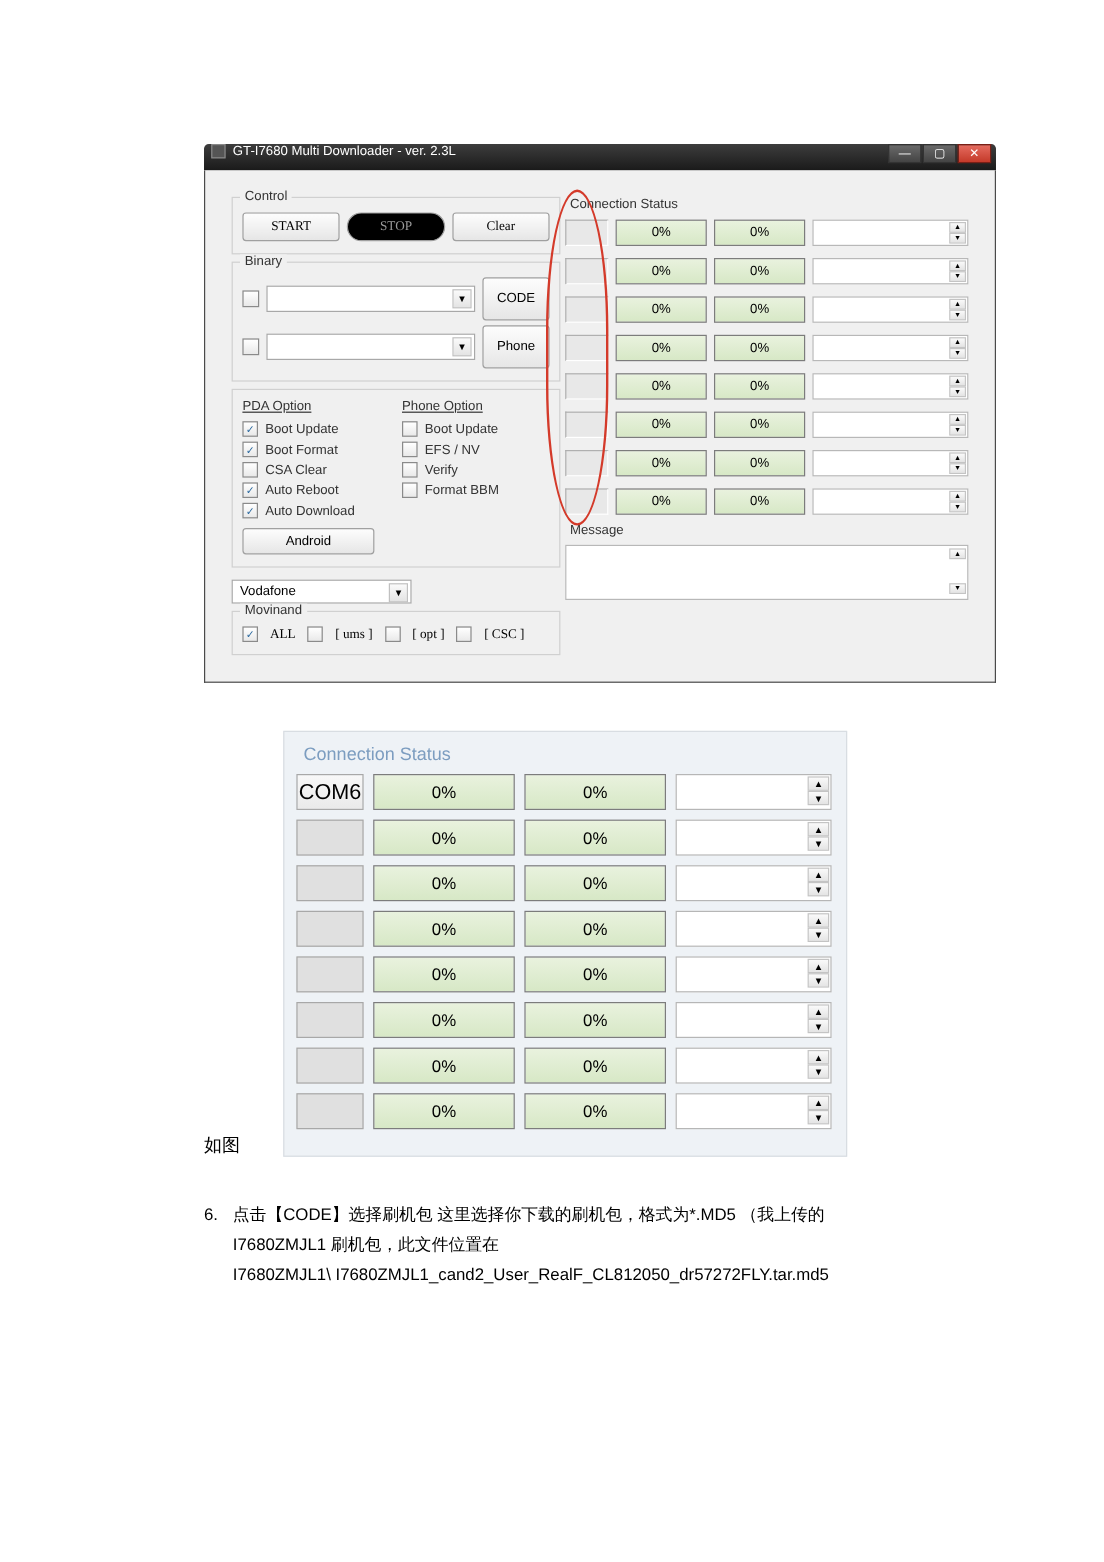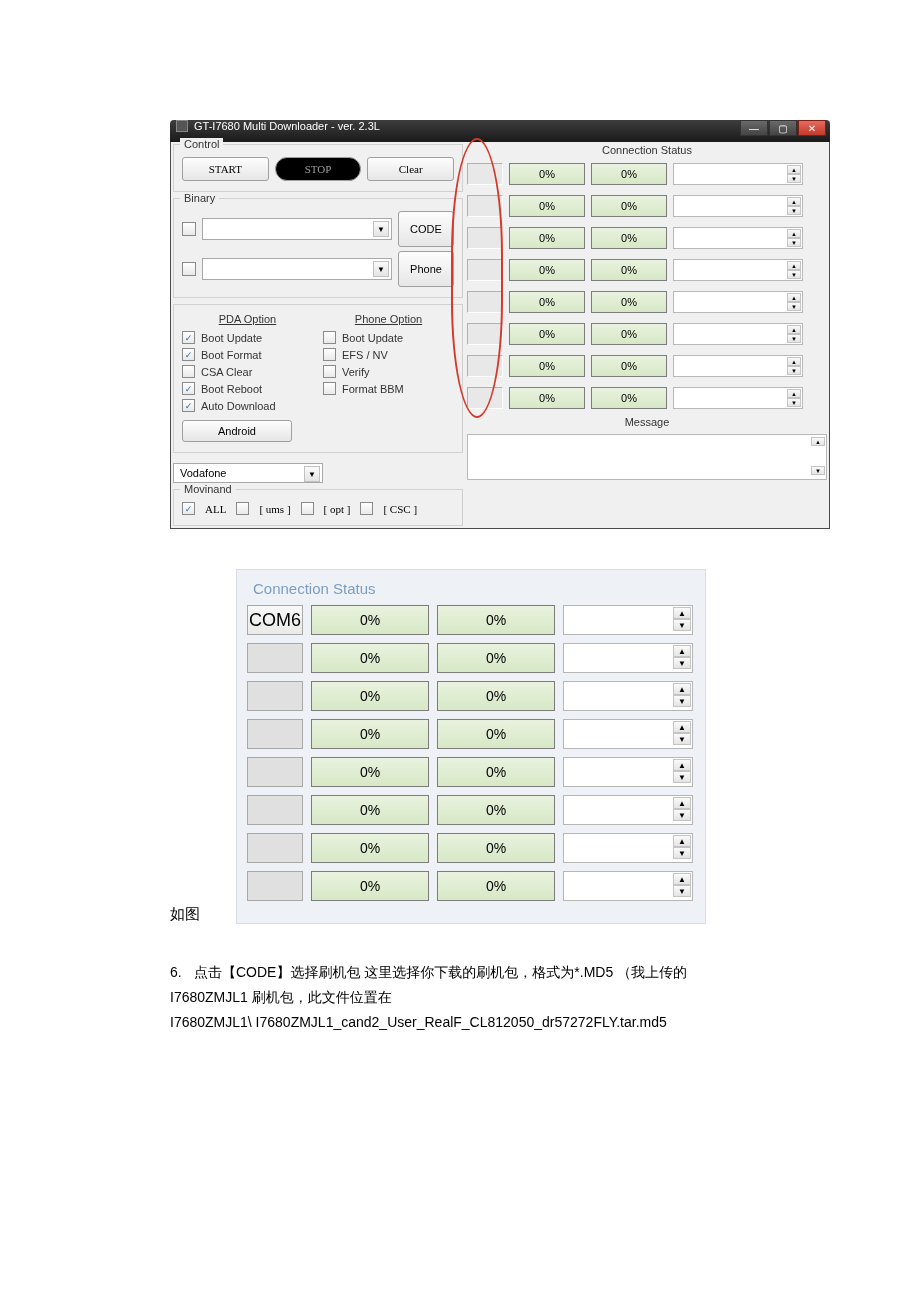--- a/index.html
+++ b/index.html
@@ -23,22 +23,22 @@
   .titlebar-left { display:flex; align-items:center; gap:6px; color:#fff; font-size:11px;}
   .titlebar-ico { width:12px; height:12px; background:#555; border:1px solid #888; }
   .titlebar-btns { display:flex; gap:1px; }
   .tb-btn { width:28px; height:16px; font-size:10px; display:flex; align-items:center;justify-content:center; color:#fff;}
   .tb-min,.tb-max{ background:linear-gradient(#6a6a6a,#444); border:1px solid #333;}
   .tb-close{ background:linear-gradient(#e56b5f,#c43a2a); border:1px solid #7a1f16;}
   .winbody {
     background:#f0f0f0;
     border:1px solid #4a4a4a;
     border-top:none;
-    padding:2px;
-    display:flex; gap:4px;text-align:center;
+    padding:22px;
+    display:flex; gap:4px;
   }
   .leftcol{ width:290px; display:flex; flex-direction:column; gap:6px;}
   .rightcol{ flex:1; display:flex; flex-direction:column; gap:4px; position:relative;}
   .group{ border:1px solid #d0d0d0; padding:8px 8px 10px; position:relative; background:#f0f0f0;}
   .group-title{ position:absolute; top:-7px; left:6px; background:#f0f0f0; padding:0 4px; font-size:11px; color:#333;}
   .controlrow{ display:flex; gap:6px;}
   .btn{
     flex:1; height:24px; background:linear-gradient(#fdfdfd,#e6e6e6);
     border:1px solid #a0a0a0; border-radius:3px; font-size:11px;
     display:flex;align-items:center;justify-content:center; cursor:pointer;
@@ -88,21 +88,21 @@
   .zspin{ width:130px; height:30px; border:1px solid #b6b6b6; background:#fff; position:relative;}
   .zspin .spin-arrs{ width:18px;}
   .zspin .spin-arrs div{ height:12px; font-size:8px;}
   .caption{ margin-top:6px; font-size:15px; font-family:"SimSun","Microsoft YaHei",sans-serif;}
   
   .bodytext{
     margin-top:36px; font-size:14px; line-height:1.8;
     font-family:"SimSun","Microsoft YaHei",sans-serif;
   }
   .bodytext .num{ display:inline-block; width:24px;}
-  .bodytext .indent{ }
+  .bodytext .indent{ margin-left:24px;}
   </style>
 </head>
 <body>
 
 <div class="winwrap">
   <div class="titlebar">
     <div class="titlebar-left">
       <span class="titlebar-ico"></span>
       <span>GT-I7680 Multi Downloader - ver. 2.3L</span>
     </div>
@@ -150,21 +150,21 @@
             <div class="optrow">
                 <span class="chkbox">✓</span>
                 <span>Boot Format</span>
               </div>
             <div class="optrow">
                 <span class="chkbox"></span>
                 <span>CSA Clear</span>
               </div>
             <div class="optrow">
                 <span class="chkbox">✓</span>
-                <span>Boot Reboot</span>
+                <span>Auto Reboot</span>
               </div>
             <div class="optrow">
                 <span class="chkbox">✓</span>
                 <span>Auto Download</span>
               </div>
             <div class="btn androidbtn">Android</div>
           </div>
           <div class="opts-col">
             <div class="opts-title">Phone Option</div>
             <div class="optrow">

